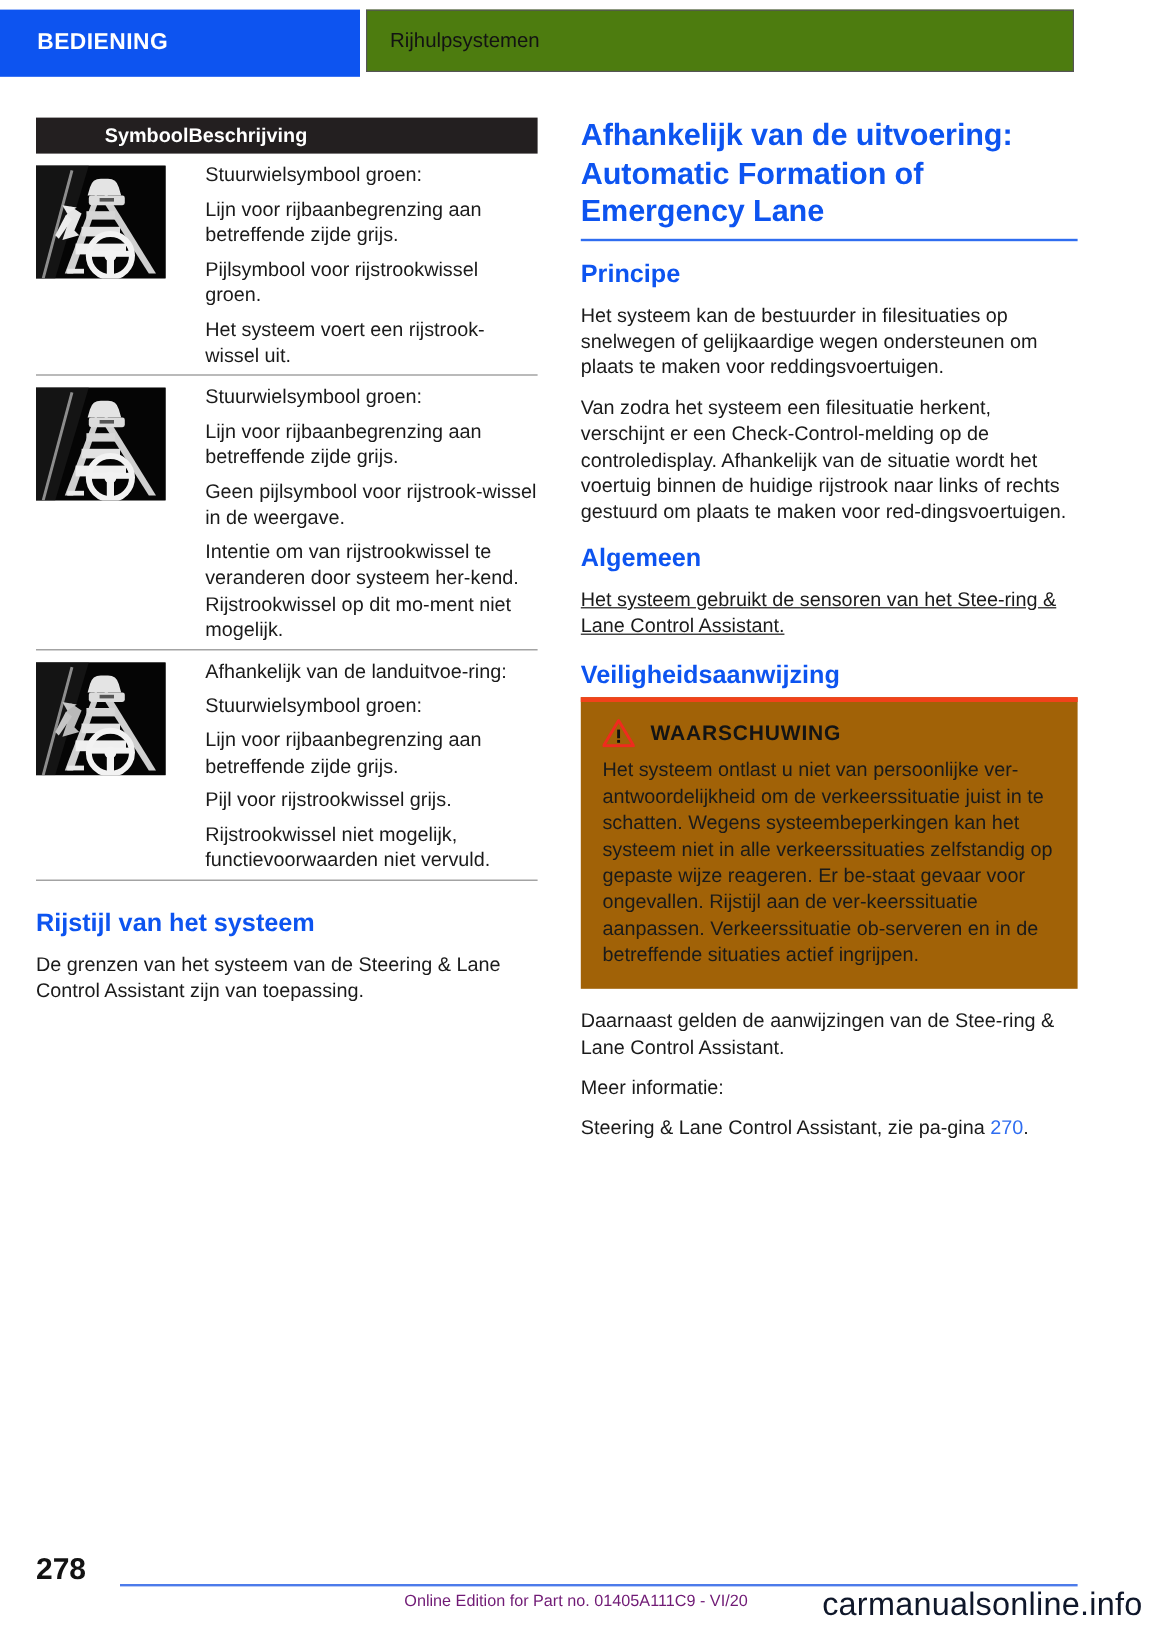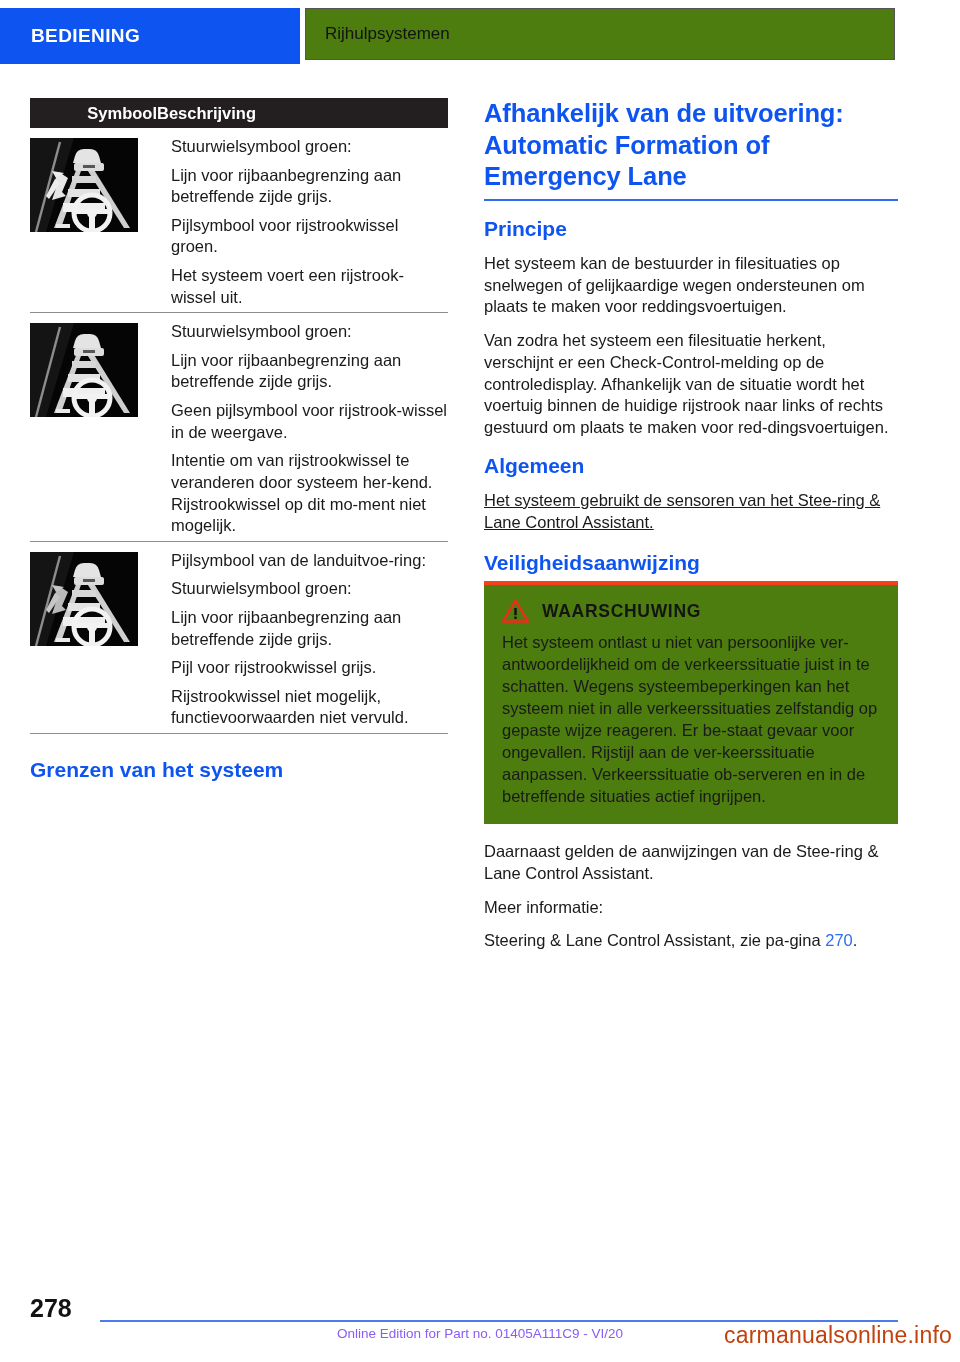--- a/index.html
+++ b/index.html
@@ -149,21 +149,21 @@
   .body-p {
     margin: 12px 0 11px 0;
     font-size: 16.5px;
     line-height: 1.32;
     color: #1a1a1a;
   }
   .body-p:last-child { margin-bottom: 0; }
 
   
   #warning-box {
-    background: #4d7c0f;
+    background: #a16207;
     border-top: 4px solid #f2421b;
     margin-top: 4px;
     padding: 14px 18px 16px 18px;
     box-sizing: border-box;
     width: 414px;
   }
   #warning-heading {
     display: flex;
     align-items: center;
     margin-bottom: 9px;
@@ -212,28 +212,28 @@
     height: 2px;
     background: #4c7bea;
   }
   #footer-note {
     position: absolute;
     left: 0;
     top: 54px;
     width: 960px;
     text-align: center;
     font-size: 13.5px;
-    color: #8b5cf6;
+    color: #701a75;
   }
   #watermark {
     position: absolute;
     right: 8px;
     top: 50px;
-    font-size: 23px;
-    color: #c2410c;
+    font-size: 27px;
+    color: #0f172a;
     letter-spacing: 0.2px;
   }
 </style>
 </head>
 <body>
 
 <div id="page-header">
   <div id="header-section-tab">
     <span id="header-section-label">BEDIENING</span>
   </div>
@@ -331,31 +331,32 @@
             <path d="M29 34 L21 50 L26 50 L22 62 L36 58 L32 54 L38 40 Z" fill="#b9b9b9"></path>
             <path d="M25 41 L16 58 L19 61 L30 45 Z" fill="#c6c6c6"></path>
             <path d="M26 40 L22 33 L34 35 Z" fill="#c6c6c6"></path>
             <circle cx="62" cy="75" r="18" fill="none" stroke="#f2f2f2" stroke-width="5"></circle>
             <circle cx="62" cy="75" r="5" fill="#f2f2f2"></circle>
             <rect x="45" y="71" width="34" height="5" fill="#f2f2f2"></rect>
             <rect x="59" y="75" width="6" height="17" fill="#f2f2f2"></rect>
           </svg>
         </div>
         <div class="desc-cell">
-          <p>Pijlsymbool van de landuitvoe-ring:</p>
+          <p>Afhankelijk van de landuitvoe-ring:</p>
           <p>Stuurwielsymbool groen:</p>
           <p>Lijn voor rijbaanbegrenzing aan betreffende zijde grijs.</p>
           <p>Pijl voor rijstrookwissel grijs.</p>
           <p>Rijstrookwissel niet mogelijk, functievoorwaarden niet vervuld.</p>
         </div>
       </div>
     </div>
 
     <div style="margin-top:24px;">
-      <h2 class="doc-h2 section-left">Grenzen van het systeem</h2>
+      <h2 class="doc-h2 section-left">Rijstijl van het systeem</h2>
+      <p class="body-p">De grenzen van het systeem van de Steering &amp; Lane Control Assistant zijn van toepassing.</p>
     </div>
   </div>
 
   <div class="column" id="right-column">
 
     <h1 class="doc-h1">Afhankelijk van de uitvoering: Automatic Formation of Emergency Lane</h1>
     <hr class="rule-blue">
 
     <h2 class="doc-h2">Principe</h2>
     <p class="body-p">Het systeem kan de bestuurder in filesituaties op snelwegen of gelijkaardige wegen ondersteunen om plaats te maken voor reddingsvoertuigen.</p>

